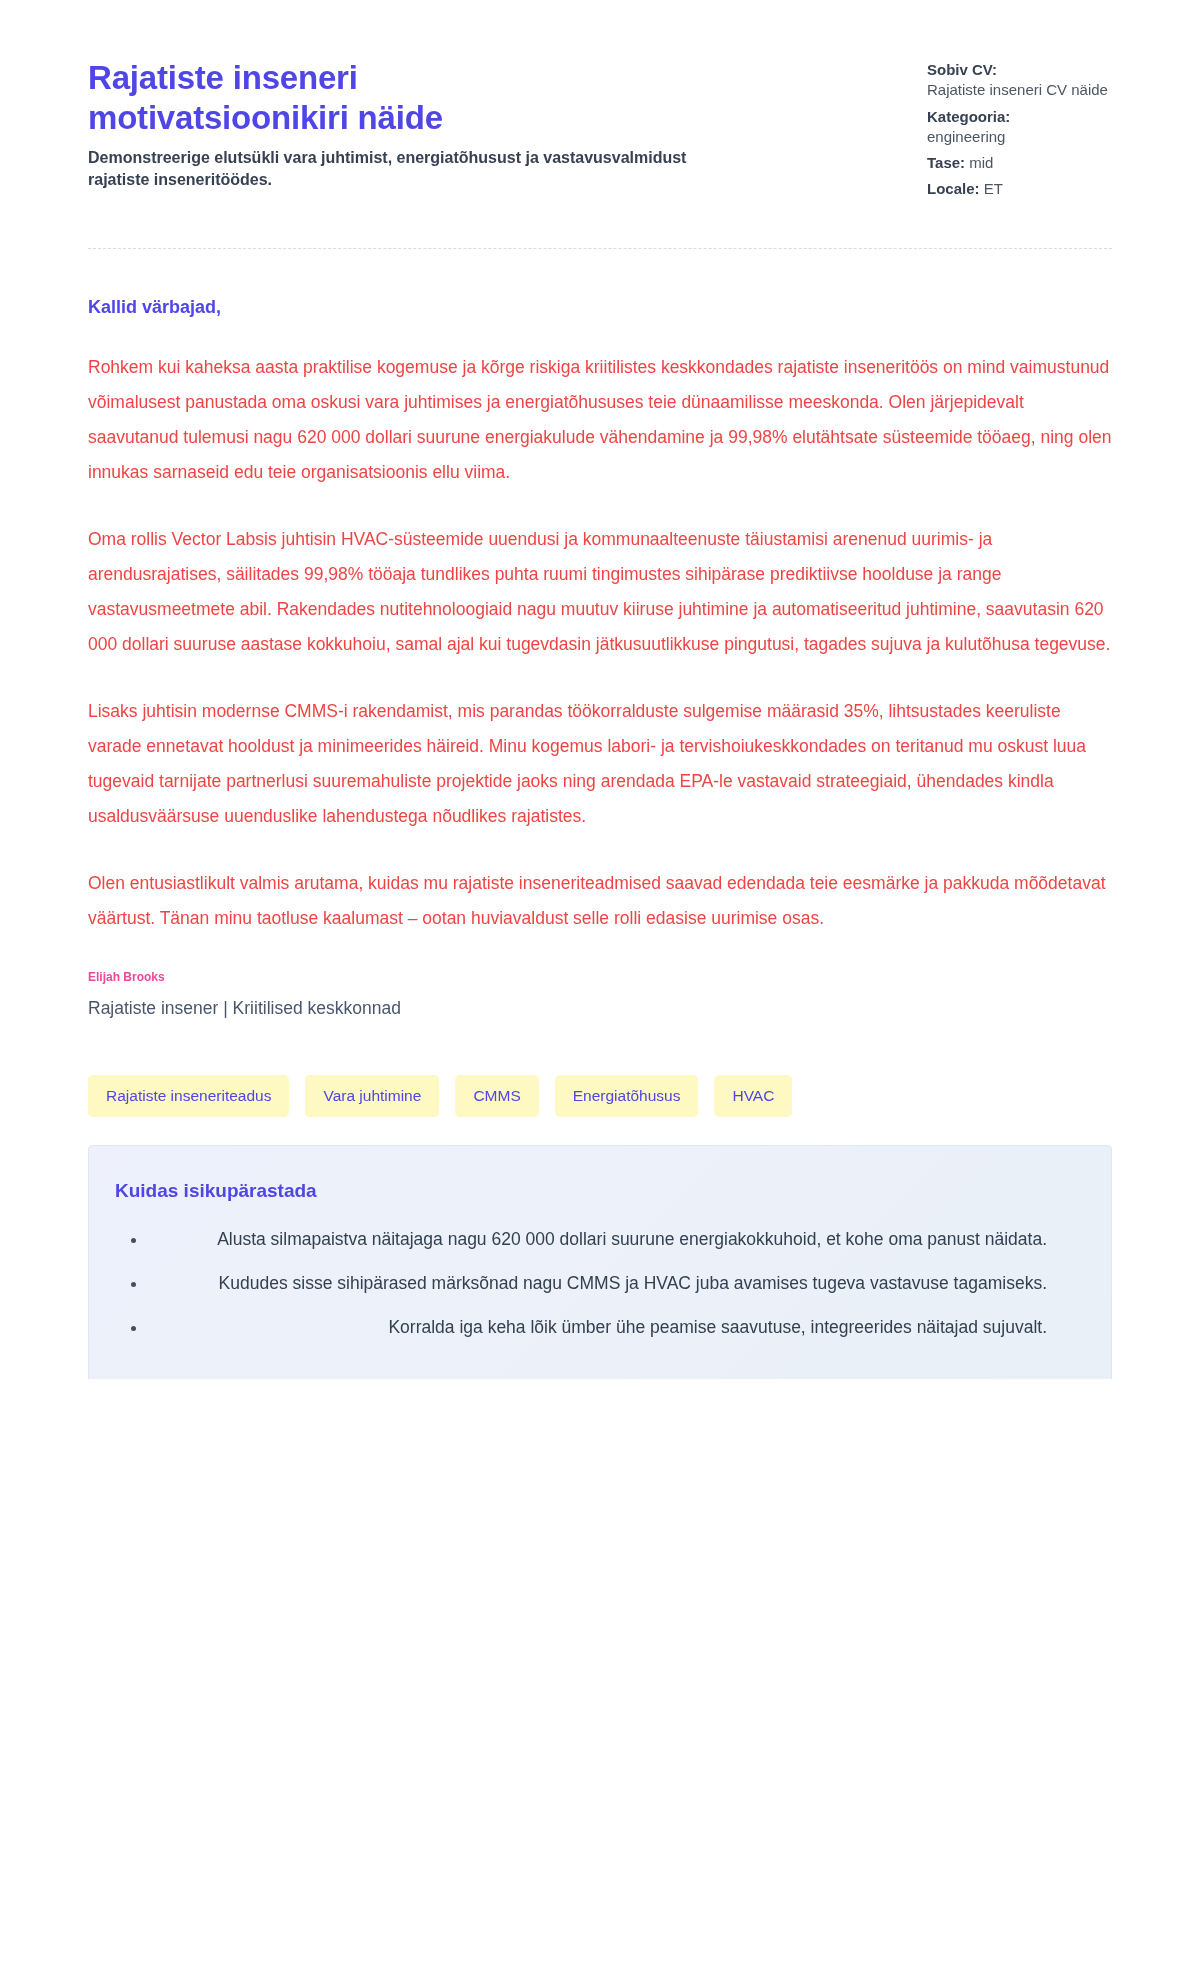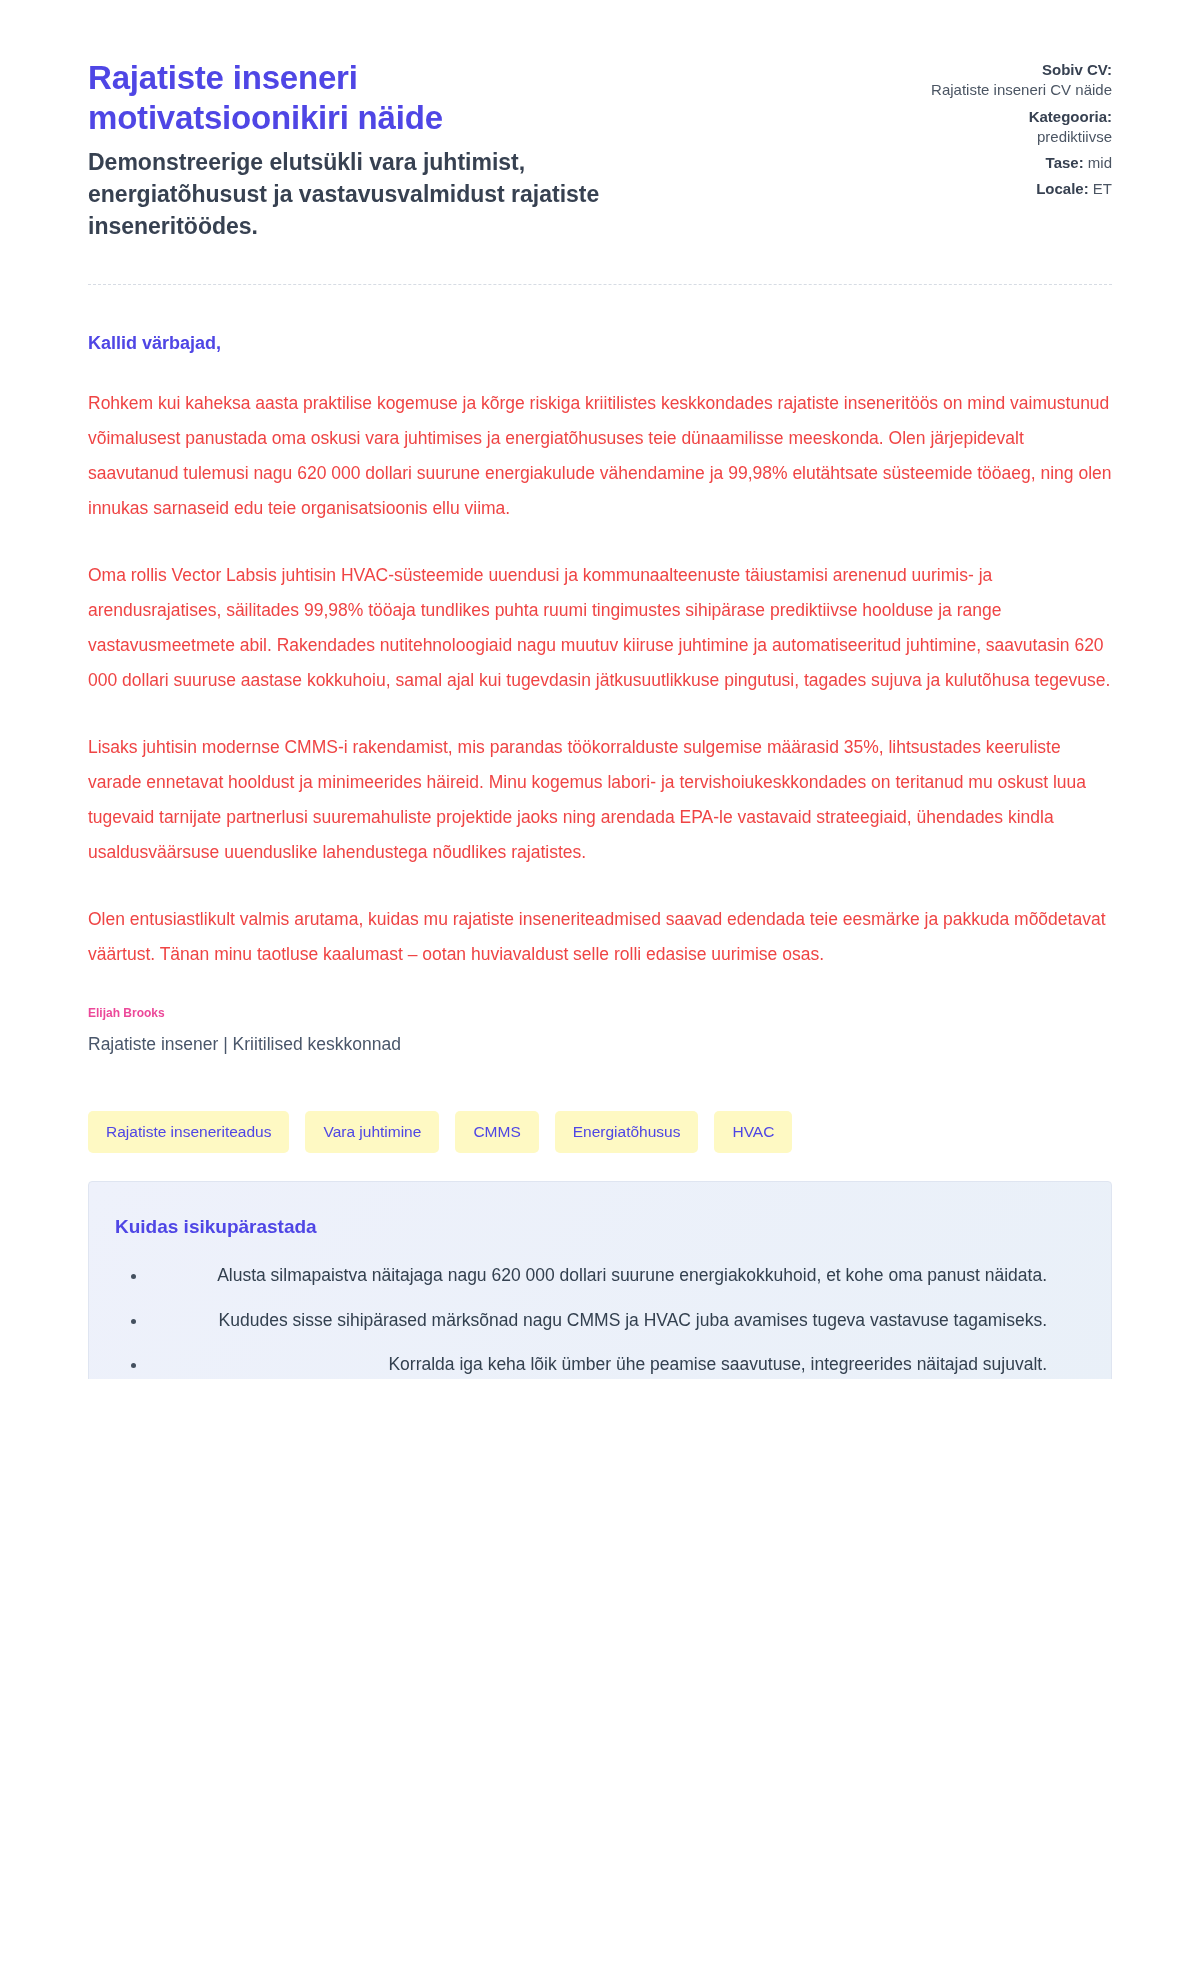--- a/index.html
+++ b/index.html
@@ -21,29 +21,28 @@
   h1.title {
     font-size: 33px;
     line-height: 1.2;
     font-weight: 700;
     color: #4f46e5;
     max-width: 470px;
     letter-spacing: -0.2px;
   }
   .subtitle {
     margin-top: 10px;
-    font-size: 23px;
+    font-size: 16px;
     line-height: 1.38;
     font-weight: 700;
     color: #374151;
     max-width: 600px;
   }
   .meta {
     width: 185px;
-    text-align: right;
     font-size: 15px;
     line-height: 1.35;
     color: #4b5563;
     flex-shrink: 0;
     padding-top: 2px;
   }
   .meta-group { margin-bottom: 6px; }
   .meta-label { font-weight: 700; color: #374151; }
   .meta-label.block { display: block; }
   
@@ -132,21 +131,21 @@
       <h1 class="title">Rajatiste inseneri motivatsioonikiri näide</h1>
       <p class="subtitle">Demonstreerige elutsükli vara juhtimist, energiatõhusust ja vastavusvalmidust rajatiste inseneritöödes.</p>
     </div>
     <aside class="meta">
       <div class="meta-group">
         <span class="meta-label block">Sobiv CV:</span>
         <span class="meta-value">Rajatiste inseneri CV näide</span>
       </div>
       <div class="meta-group">
         <span class="meta-label block">Kategooria:</span>
-        <span class="meta-value">prediktiivse</span>
+        <span class="meta-value">engineering</span>
       </div>
       <div class="meta-group">
         <span class="meta-label">Tase:</span>
         <span class="meta-value">mid</span>
       </div>
       <div class="meta-group">
         <span class="meta-label">Locale:</span>
         <span class="meta-value">ET</span>
       </div>
     </aside>

